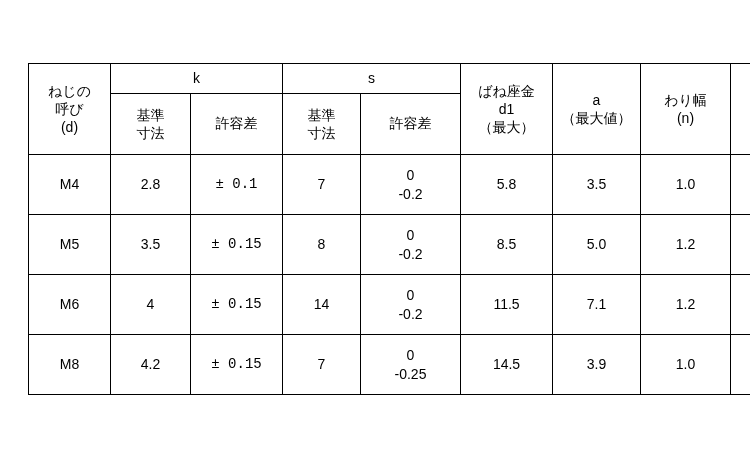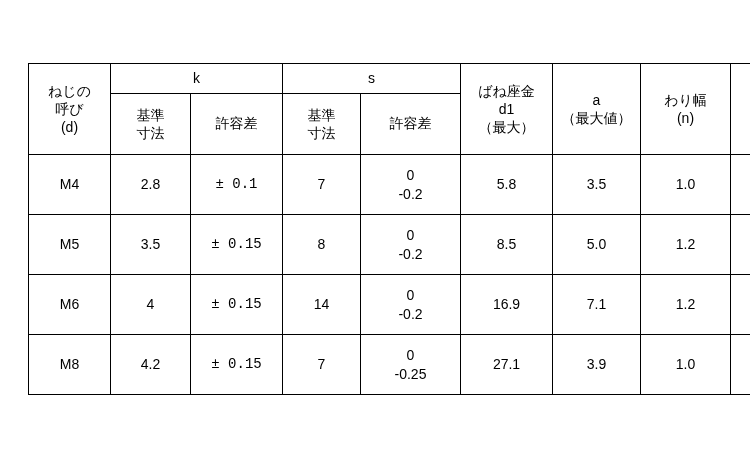--- a/index.html
+++ b/index.html
@@ -157,36 +157,36 @@
         <td>M6</td>
         <td>4</td>
         <td class="nowrap">± 0.15</td>
         <td>14</td>
         <td>
           <span class="tol-stack">
             <span class="up">0</span>
             <span class="lo">-0.2</span>
           </span>
         </td>
-        <td>16.9</td>
+        <td>11.5</td>
         <td>7.1</td>
         <td>1.2</td>
         <td>2.1</td>
       </tr>
       <tr class="row-data">
         <td>M8</td>
         <td>4.2</td>
         <td class="nowrap">± 0.15</td>
         <td>7</td>
         <td>
           <span class="tol-stack">
             <span class="up">0</span>
             <span class="lo">-0.25</span>
           </span>
         </td>
-        <td>27.1</td>
+        <td>14.5</td>
         <td>3.9</td>
         <td>1.0</td>
         <td>2.3</td>
       </tr>
     </tbody>
   </table>
 </div>
 
 </body></html>

